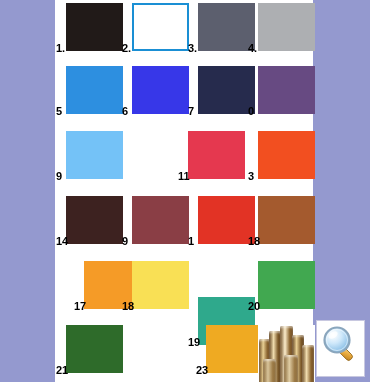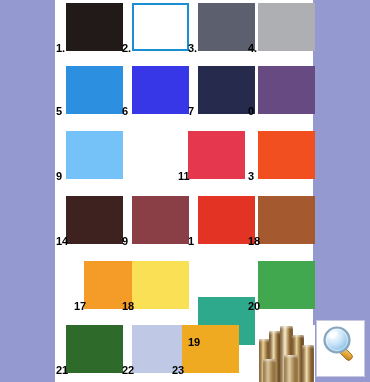--- a/index.html
+++ b/index.html
@@ -173,25 +173,21 @@
         <span class="swatch-label">19</span>
       </div>
       <div class="swatch-cell" style="left: 203px; top: 261px;">
         <div class="swatch" style="background: rgb(65, 168, 80);"></div>
         <span class="swatch-label">20</span>
       </div>
       <div class="swatch-cell" style="left: 11px; top: 325px; text-decoration: underline;">
         <div class="swatch" style="background: rgb(46, 107, 42);"></div>
         <span class="swatch-label">21</span>
       </div>
-      <div class="swatch-cell" style="left: 77px; top: 325px;">
-        <div class="swatch" style="background: rgb(191, 200, 228);"></div>
-        <span class="swatch-label">22</span>
-      </div>
-      <div class="swatch-cell" style="left: 127px; top: 325px; text-align: center;">
+      <div class="swatch-cell" style="left: 151px; top: 325px; text-align: center;">
         <div class="swatch" style="background: rgb(239, 170, 34);"></div>
         <span class="swatch-label">23</span>
       </div>
       <div class="swatch-cell" style="left: 203px; top: 325px;">
         <div class="texture-swatch">
           <div class="tube" style="left: 1px; top: 14px; width: 11px; height: 48px; background: linear-gradient(90deg, rgb(107, 74, 34) 0%, rgb(232, 207, 147) 38%, rgb(138, 100, 48) 75%, rgb(107, 74, 34) 100%); box-shadow: rgba(255, 255, 255, 0.45) 0px 2px 2px inset;"></div>
           <div class="tube" style="left: 11px; top: 6px; width: 12px; height: 56px; background: linear-gradient(90deg, rgb(94, 63, 28) 0%, rgb(240, 220, 174) 38%, rgb(125, 90, 42) 75%, rgb(94, 63, 28) 100%); box-shadow: rgba(255, 255, 255, 0.45) 0px 2px 2px inset;"></div>
           <div class="tube" style="left: 22px; top: 1px; width: 13px; height: 61px; background: linear-gradient(90deg, rgb(107, 74, 34) 0%, rgb(251, 236, 203) 38%, rgb(138, 100, 48) 75%, rgb(107, 74, 34) 100%); box-shadow: rgba(255, 255, 255, 0.45) 0px 2px 2px inset;"></div>
           <div class="tube" style="left: 34px; top: 10px; width: 12px; height: 52px; background: linear-gradient(90deg, rgb(94, 63, 28) 0%, rgb(232, 207, 147) 38%, rgb(125, 90, 42) 75%, rgb(94, 63, 28) 100%); box-shadow: rgba(255, 255, 255, 0.45) 0px 2px 2px inset;"></div>
           <div class="tube" style="left: 44px; top: 20px; width: 12px; height: 42px; background: linear-gradient(90deg, rgb(107, 74, 34) 0%, rgb(240, 220, 174) 38%, rgb(138, 100, 48) 75%, rgb(107, 74, 34) 100%); box-shadow: rgba(255, 255, 255, 0.45) 0px 2px 2px inset;"></div>

